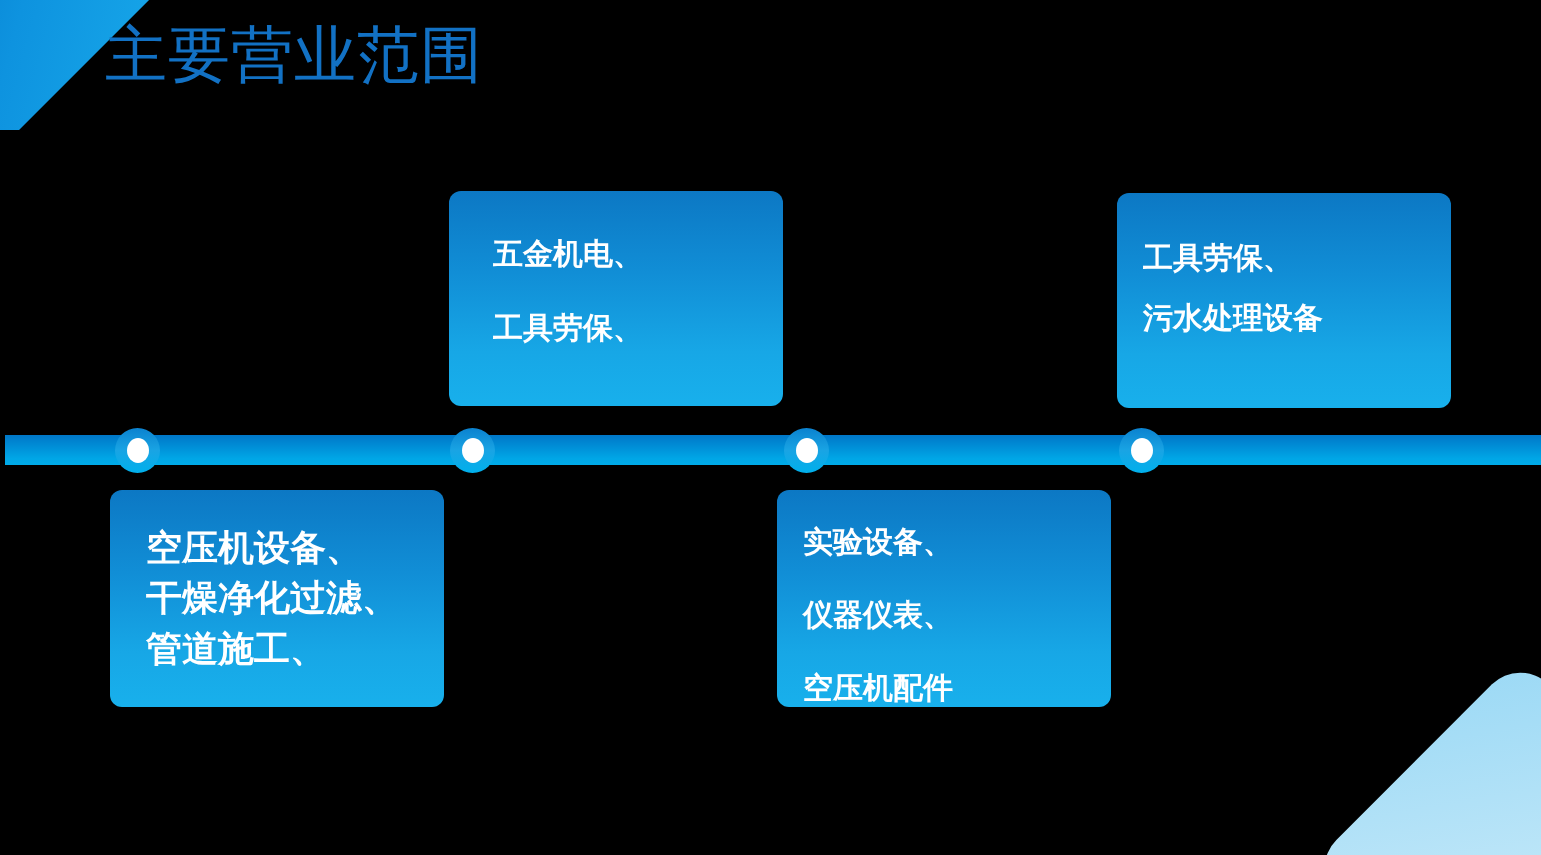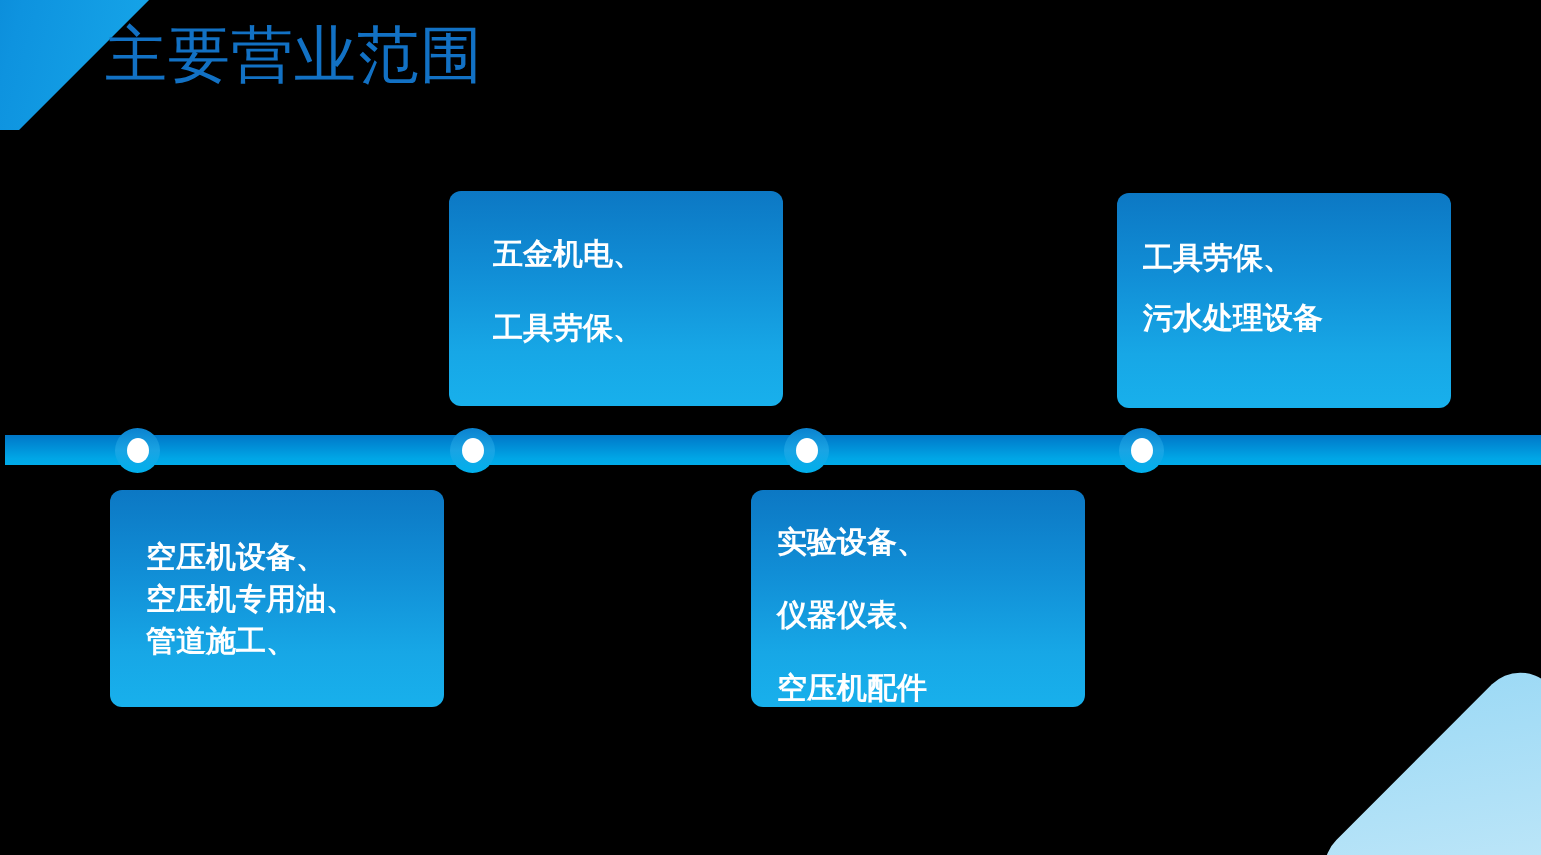--- a/index.html
+++ b/index.html
@@ -114,41 +114,41 @@
     white-space: nowrap;
   }
 
   
   .card-1 {
     left: 110px;
     top: 490px;
     width: 334px;
     height: 217px;
     padding: 0 0 0 36px;
-    font-size: 30px;
+    font-size: 36px;
   }
   .card-1 .line { line-height: 1.40; }
 
   
   .card-2 {
     left: 449px;
     top: 191px;
     width: 334px;
     height: 215px;
     padding: 0 0 0 44px;
     font-size: 30px;
     justify-content: flex-start;
   }
   .card-2 .line { line-height: 1.0; }
   .card-2 .line:first-child { margin-top: 48px; }
   .card-2 .line + .line { margin-top: 44px; }
 
   
   .card-3 {
-    left: 751px;
+    left: 777px;
     top: 490px;
     width: 334px;
     height: 217px;
     padding: 0 0 0 26px;
     font-size: 30px;
     justify-content: flex-start;
   }
   .card-3 .line:first-child { margin-top: 32px; }
   .card-3 .line + .line { margin-top: 32px; }
 
@@ -178,21 +178,21 @@
 
   <div class="timeline-bar"></div>
 
   <div class="node" style="left:115px; top:428px;"></div>
   <div class="node" style="left:450px; top:428px;"></div>
   <div class="node" style="left:784px; top:428px;"></div>
   <div class="node" style="left:1119px; top:428px;"></div>
 
   <div class="card card-1">
     <div class="line">空压机设备、</div>
-    <div class="line">空压机专用油、</div>
+    <div class="line">干燥净化过滤、</div>
     <div class="line">管道施工、</div>
   </div>
 
   <div class="card card-2">
     <div class="line">五金机电、</div>
     <div class="line">工具劳保、</div>
   </div>
 
   <div class="card card-3">
     <div class="line">实验设备、</div>

